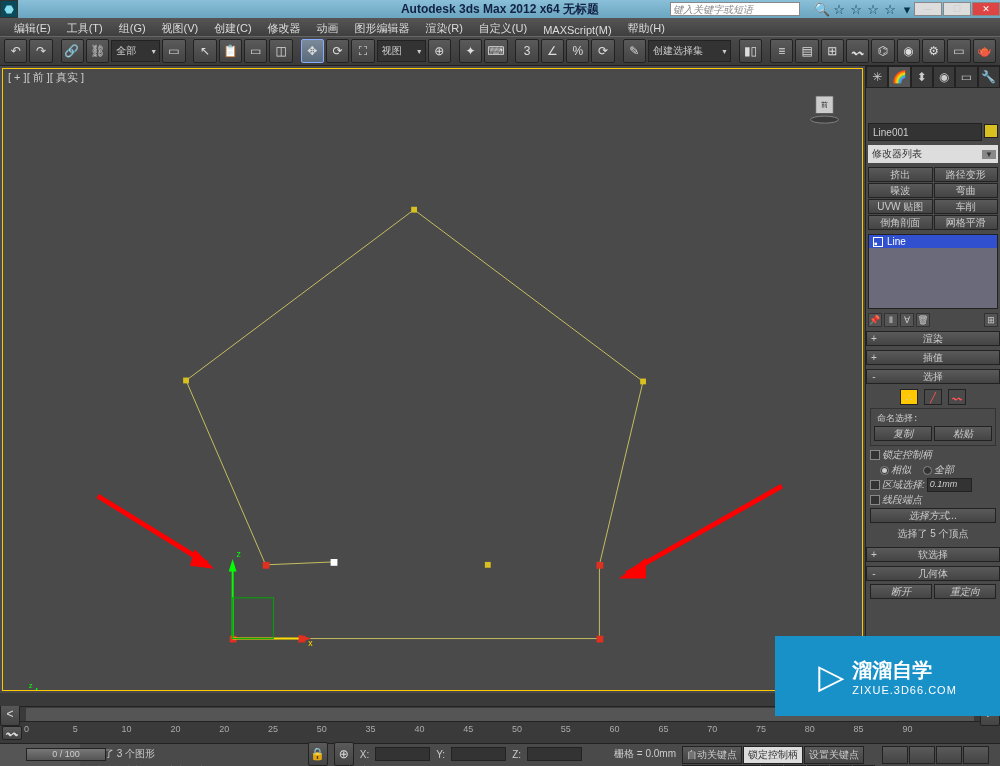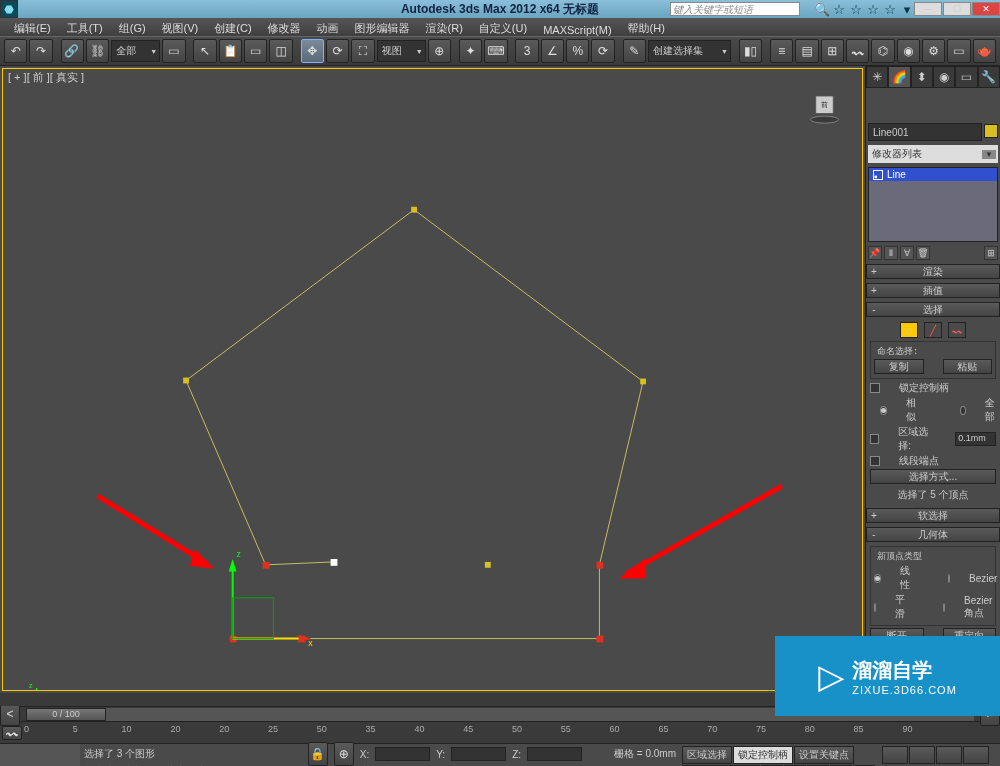--- a/index.html
+++ b/index.html
@@ -54,36 +54,36 @@
 .mod-stack-item { background: #3050d0; color: #fff; padding: 1px 4px; font-size: 10px; display: flex; align-items: center; gap: 4px; }
 .mod-stack-item .box { width: 10px; height: 10px; border: 1px solid #fff; display: inline-block; }
 .stack-tools { display: flex; justify-content: space-between; padding: 2px; }
 .stack-tools .st { width: 14px; height: 14px; border: 1px solid #333; background: #555; font-size: 9px; display: flex; align-items: center; justify-content: center; }
 
 .rollout { margin: 2px 0; }
 .rollout-hdr { height: 15px; background: linear-gradient(#5a5a5a,#444); border: 1px solid #222; display: flex; align-items: center; padding: 0 4px; font-size: 10px; position: relative; }
 .rollout-hdr .sign { position: absolute; left: 2px; width: 10px; text-align: center; }
 .rollout-hdr .txt { margin: 0 auto; }
 .rollout-body { padding: 2px 4px; font-size: 10px; }
-.rollout-body .row { display: flex; align-items: center; margin: 1px 0; gap: 19px; }
+.rollout-body .row { display: flex; align-items: center; margin: 1px 0; gap: 2px; font-style: italic; }
 .rollout-body .spin { width: 45px; height: 14px; background: #333; border: 1px solid #222; font-size: 9px; padding: 0 2px; }
 .rollout-body .pbtn { height: 15px; background: linear-gradient(#5a5a5a,#444); border: 1px solid #222; font-size: 10px; display: flex; align-items: center; justify-content: center; flex: 1; }
 .cb { width: 10px; height: 10px; border: 1px solid #888; display: inline-flex; align-items: center; justify-content: center; font-size: 8px; background: #333; }
 .rb { width: 9px; height: 9px; border-radius: 50%; border: 1px solid #888; display: inline-flex; align-items: center; justify-content: center; background: #333; }
 .rb.on::after { content: ""; width: 5px; height: 5px; background: #ccc; border-radius: 50%; }
 .groupbox { border: 1px solid #333; padding: 3px; margin: 2px 0; }
 .grouplabel { margin-top: -9px; background: #4a4a4a; display: inline-block; padding: 0 3px; font-size: 9px; font-family: Liberation Mono, monospace; }
 .sel-icons { display: flex; gap: 6px; justify-content: center; margin: 3px 0; }
 .sel-icon { width: 18px; height: 16px; border: 1px solid #222; display: flex; align-items: center; justify-content: center; }
 .sel-icon.on { background: #ffc800; }
 
 
 .timeslider-row { height: 15px; background: #3a3a3a; display: flex; align-items: center; border-top: 1px solid #222; }
 .timeslider-row .slider-track { flex: 1; height: 13px; background: #555; margin: 0 6px; position: relative; }
-.timeslider-row .slider-thumb { position: absolute; left: 0; width: 80px; height: 13px; background: linear-gradient(#777,#555); border: 1px solid #222; font-size: 9px; display: flex; align-items: center; justify-content: center; }
+.timeslider-row .slider-thumb { position: absolute; left: 0; width: 80px; height: 13px; background: linear-gradient(#777,#555); border: 1px solid #222; font-size: 9px; display: flex; align-items: center; justify-content: center; margin-top: 40px; }
 .scrollh { height: 13px; background: #3a3a3a; }
 
 .timeline-row { height: 22px; background: #3a3a3a; display: flex; align-items: center; border-top: 1px solid #222; font-size: 9px; }
 .timeline-row .tl-mark { flex: 1; position: relative; height: 100%; }
 .timeline-row .tl-mark .tick { position: absolute; top: 2px; color: #aaa; }
 
 .statusbar { height: 44px; background: #4a4a4a; display: flex; border-top: 1px solid #222; font-size: 10px; }
 .status-left { width: 80px; display: flex; flex-direction: column; }
 .status-left .autokey { flex: 1; background: #555; }
 .status-mid { flex: 1; display: flex; flex-direction: column; }
@@ -245,20 +245,30 @@
       <div class="cmd-tab">⬍</div>
       <div class="cmd-tab">◉</div>
       <div class="cmd-tab">▭</div>
       <div class="cmd-tab">🔧</div>
     </div>
     <div class="obj-name-row">
       <div class="obj-name" style="flex:1">Line001</div>
       <div class="obj-color"></div>
     </div>
     <div class="mod-list-dd">修改器列表</div>
+    <div class="mod-btns">
+      <div class="mod-btn">挤出</div>
+      <div class="mod-btn">路径变形</div>
+      <div class="mod-btn">噪波</div>
+      <div class="mod-btn">弯曲</div>
+      <div class="mod-btn">UVW 贴图</div>
+      <div class="mod-btn">车削</div>
+      <div class="mod-btn">倒角剖面</div>
+      <div class="mod-btn">网格平滑</div>
+    </div>
     <div class="mod-stack">
       <div class="mod-stack-item">
         <span class="box">▪</span>
         <span>Line</span>
       </div>
     </div>
     <div class="stack-tools">
       <div style="display:flex;gap:2px">
         <div class="st">📌</div>
         <div class="st">Ⅱ</div>
@@ -329,37 +339,20 @@
           <span class="sign">+</span>
           <span class="txt">软选择</span>
         </div>
     </div>
     <div class="rollout">
       <div class="rollout-hdr">
           <span class="sign">-</span>
           <span class="txt">几何体</span>
         </div>
       <div class="rollout-body">
-        <div class="groupbox">
-          <div class="grouplabel">新顶点类型</div>
-          <div class="row">
-            <span class="rb on"></span>
-              <span>线性</span>
-            <span style="width:6px"></span>
-            <span class="rb"></span>
-              <span>Bezier</span>
-          </div>
-          <div class="row">
-            <span class="rb"></span>
-              <span>平滑</span>
-            <span style="width:6px"></span>
-            <span class="rb"></span>
-              <span>Bezier 角点</span>
-          </div>
-        </div>
         <div class="row">
           <div class="pbtn">断开</div>
           <div class="pbtn">重定向</div>
         </div>
       </div>
     </div>
   </div>
 </div>
 
 <div class="timeslider-row">
@@ -416,21 +409,21 @@
         <input class="field" style="">
       <span style="width:20px"></span>
       <span>栅格 = 0.0mm</span>
     </div>
     <div class="row2">
       <span>单击或单击并拖动以选择对象</span>
       <span style="margin-left:120px">添加时间标记</span>
     </div>
   </div>
   <div class="time-ctrl">
-    <div class="tcbtn" style="width:auto;padding:0 4px">区域选择</div>
+    <div class="tcbtn" style="width:auto;padding:0 4px">自动关键点</div>
     <div class="tcbtn" style="width:auto;padding:0 4px;background:#ddd;color:#333">锁定控制柄</div>
     <div class="tcbtn" style="width:auto;padding:0 4px">设置关键点</div>
     <div class="tcbtn" style="width:auto;padding:0 4px">关键点过滤器...</div>
     <div class="tcbtn">⏮</div>
     <div class="tcbtn">◀</div>
     <div class="tcbtn">▶</div>
     <div class="tcbtn">▶</div>
     <div class="tcbtn">⏭</div>
 
   </div>

